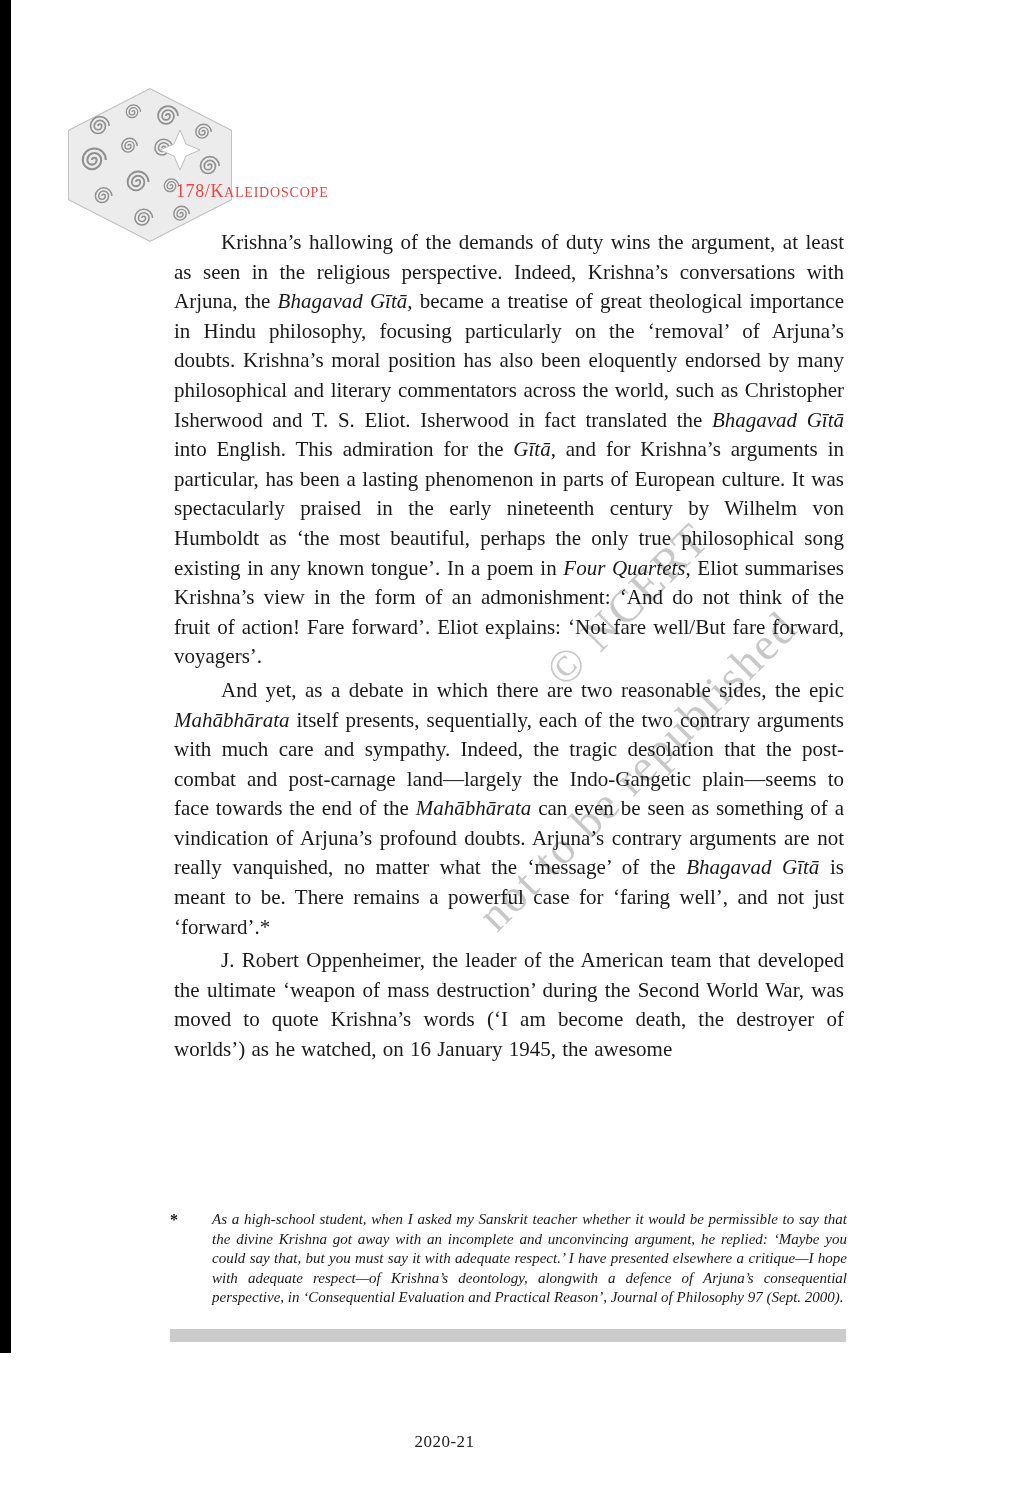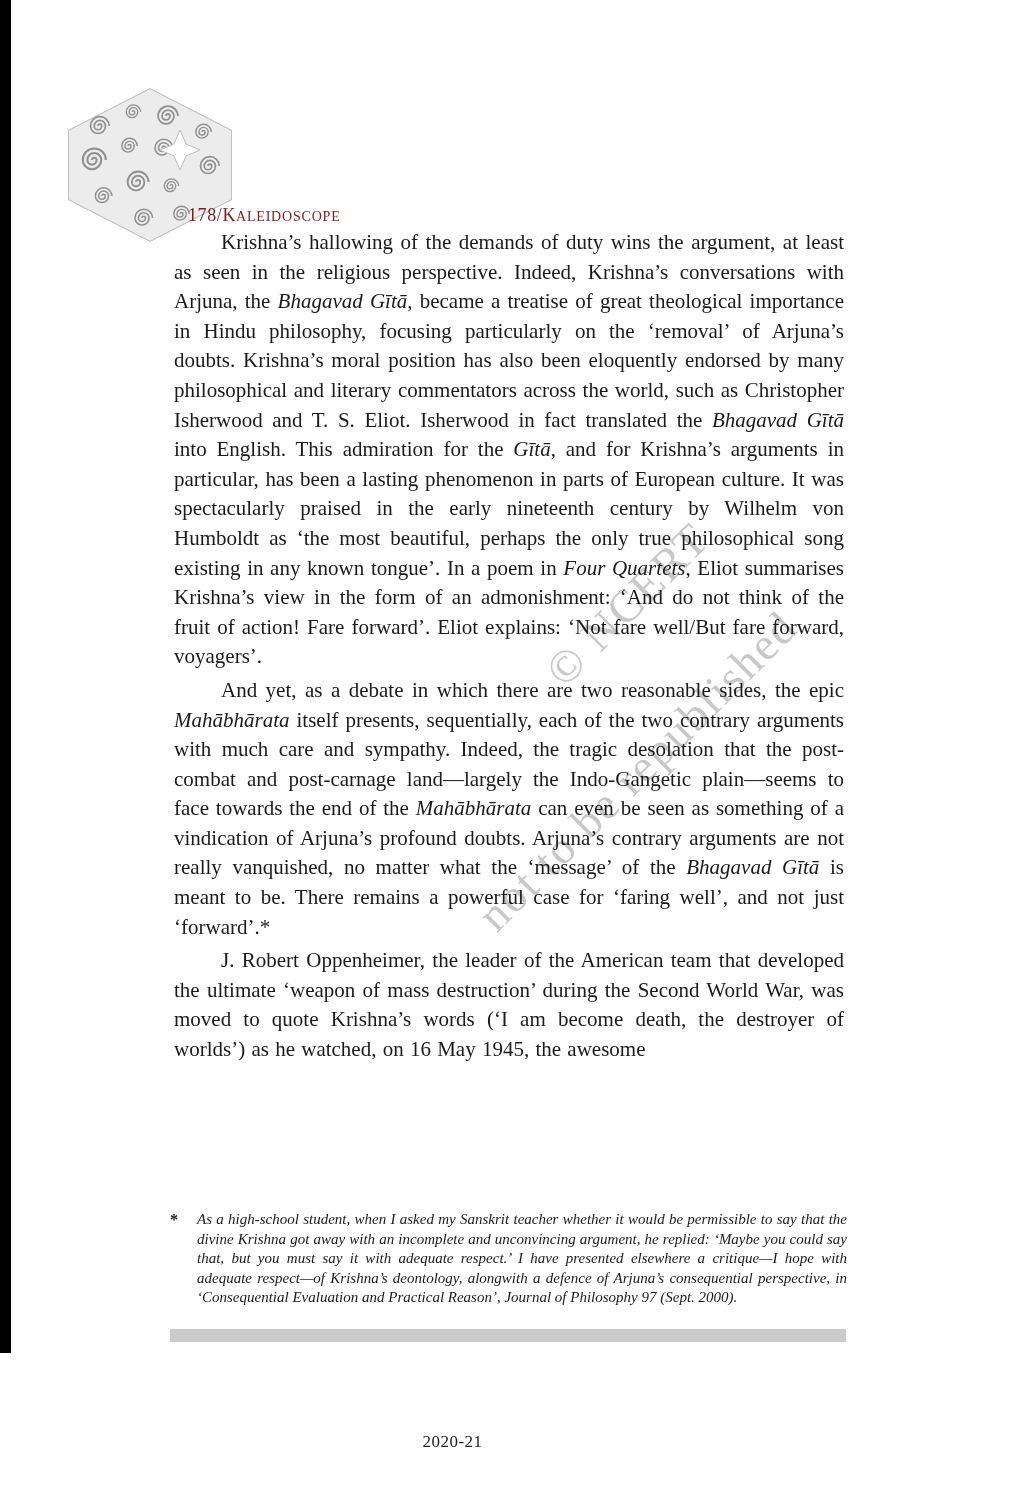--- a/index.html
+++ b/index.html
@@ -11,24 +11,23 @@
     color:#1a1a1a;
     overflow:hidden;
   }
   .edge-bar {
     position:absolute; left:0; top:0;
     width:11px; height:1353px;
     background:#000000;
   }
   .ornament { position:absolute; left:62px; top:86px; z-index:0; }
   .page-header {
-    position:absolute; left:188px; top:181px; z-index:3;
-    font-size:18px; letter-spacing:0.6px; color:#7f1d1d;
+    position:absolute; left:176px; top:181px; z-index:3;
+    font-size:18px; letter-spacing:0.6px; color:#ef4444;
     white-space:nowrap;
-    margin-top:24px;
   }
   .page-header .title-initial { font-size:18px; }
   .page-header .title-rest { font-size:14px; letter-spacing:0.8px; }
   .watermark {
     position:absolute; left:250px; top:655px; width:580px; z-index:1;
     transform:rotate(-45deg);
     color:#c8c8c8; font-size:46px; line-height:125px;
     text-align:right; letter-spacing:2px;
     pointer-events:none; white-space:nowrap;
   }
@@ -40,28 +39,28 @@
   .body-text p { margin:4px; text-indent:47px; }
   .footnote {
     position:absolute; left:170px; top:1210px; width:677px; z-index:2;
     font-size:15px; line-height:19.5px;
     font-style:italic; text-align:justify;
   }
   .footnote .marker {
     position:absolute; left:0; top:0;
     font-style:normal; font-weight:bold; font-size:16px;
   }
-  .footnote .fn-text { display:block; margin-left:27px; }
+  .footnote .fn-text { display:block; margin-left:42px; }
   .divider-bar {
     position:absolute; left:170px; top:1329px;
     width:676px; height:13px;
     background:#cbcbcb; z-index:2;
   }
   .page-footer {
-    position:absolute; left:8px; top:1432px; width:889px; z-index:2;
+    position:absolute; left:0; top:1432px; width:889px; z-index:2;
     text-align:center; font-size:17px; letter-spacing:0.5px; color:#222;
   }
 </style>
 </head>
 <body>
 
 <div class="edge-bar"></div>
 
 <svg class="ornament" width="176" height="158" viewBox="0 0 176 158" aria-hidden="true">
   <defs>
@@ -94,21 +93,21 @@
 </div>
 
 <div class="watermark">
   <div>© NCERT</div>
   <div>not to be republished</div>
 </div>
 
 <div class="body-text">
     <p><span>Krishna’s hallowing of the demands of duty wins the argument, at least as seen in the religious perspective. Indeed, Krishna’s conversations with Arjuna, the </span><i>Bhagavad Gītā,</i><span> became a treatise of great theological importance in Hindu philosophy, focusing particularly on the ‘removal’ of Arjuna’s doubts. Krishna’s moral position has also been eloquently endorsed by many philosophical and literary commentators across the world, such as Christopher Isherwood and T. S. Eliot. Isherwood in fact translated the </span><i>Bhagavad Gītā</i><span> into English. This admiration for the </span><i>Gītā</i><span>, and for Krishna’s arguments in particular, has been a lasting phenomenon in parts of European culture. It was spectacularly praised in the early nineteenth century by Wilhelm von Humboldt as ‘the most beautiful, perhaps the only true philosophical song existing in any known tongue’. In a poem in </span><i>Four Quartets</i><span>, Eliot summarises Krishna’s view in the form of an admonishment: ‘And do not think of the fruit of action! Fare forward’. Eliot explains: ‘Not fare well/But fare forward, voyagers’.</span></p>
     <p><span>And yet, as a debate in which there are two reasonable sides, the epic </span><i>Mahābhārata</i><span> itself presents, sequentially, each of the two contrary arguments with much care and sympathy. Indeed, the tragic desolation that the post-combat and post-carnage land—largely the Indo-Gangetic plain—seems to face towards the end of the </span><i>Mahābhārata</i><span> can even be seen as something of a vindication of Arjuna’s profound doubts. Arjuna’s contrary arguments are not really vanquished, no matter what the ‘message’ of the </span><i>Bhagavad Gītā</i><span> is meant to be. There remains a powerful case for ‘faring well’, and not just ‘forward’.*</span></p>
-    <p><span>J. Robert Oppenheimer, the leader of the American team that developed the ultimate ‘weapon of mass destruction’ during the Second World War, was moved to quote Krishna’s words (‘I am become death, the destroyer of worlds’) as he watched, on 16 May 1945, the awesome</span></p>
+    <p><span>J. Robert Oppenheimer, the leader of the American team that developed the ultimate ‘weapon of mass destruction’ during the Second World War, was moved to quote Krishna’s words (‘I am become death, the destroyer of worlds’) as he watched, on 16 January 1945, the awesome</span></p>
   </div>
 
 <div class="footnote">
   <span class="marker">*</span>
   <span class="fn-text"><span>As a high-school student, when I asked my Sanskrit teacher whether it would be permissible to say that the divine Krishna got away with an incomplete and unconvincing argument, he replied: ‘Maybe you could say that, but you must say it with adequate respect.’ I have presented elsewhere a critique—I hope with adequate respect—of Krishna’s deontology, alongwith a defence of Arjuna’s consequential perspective, in ‘Consequential Evaluation and Practical Reason’, Journal of Philosophy 97 (Sept. 2000).</span></span>
 </div>
 
 <div class="divider-bar"></div>
 
 <div class="page-footer">

